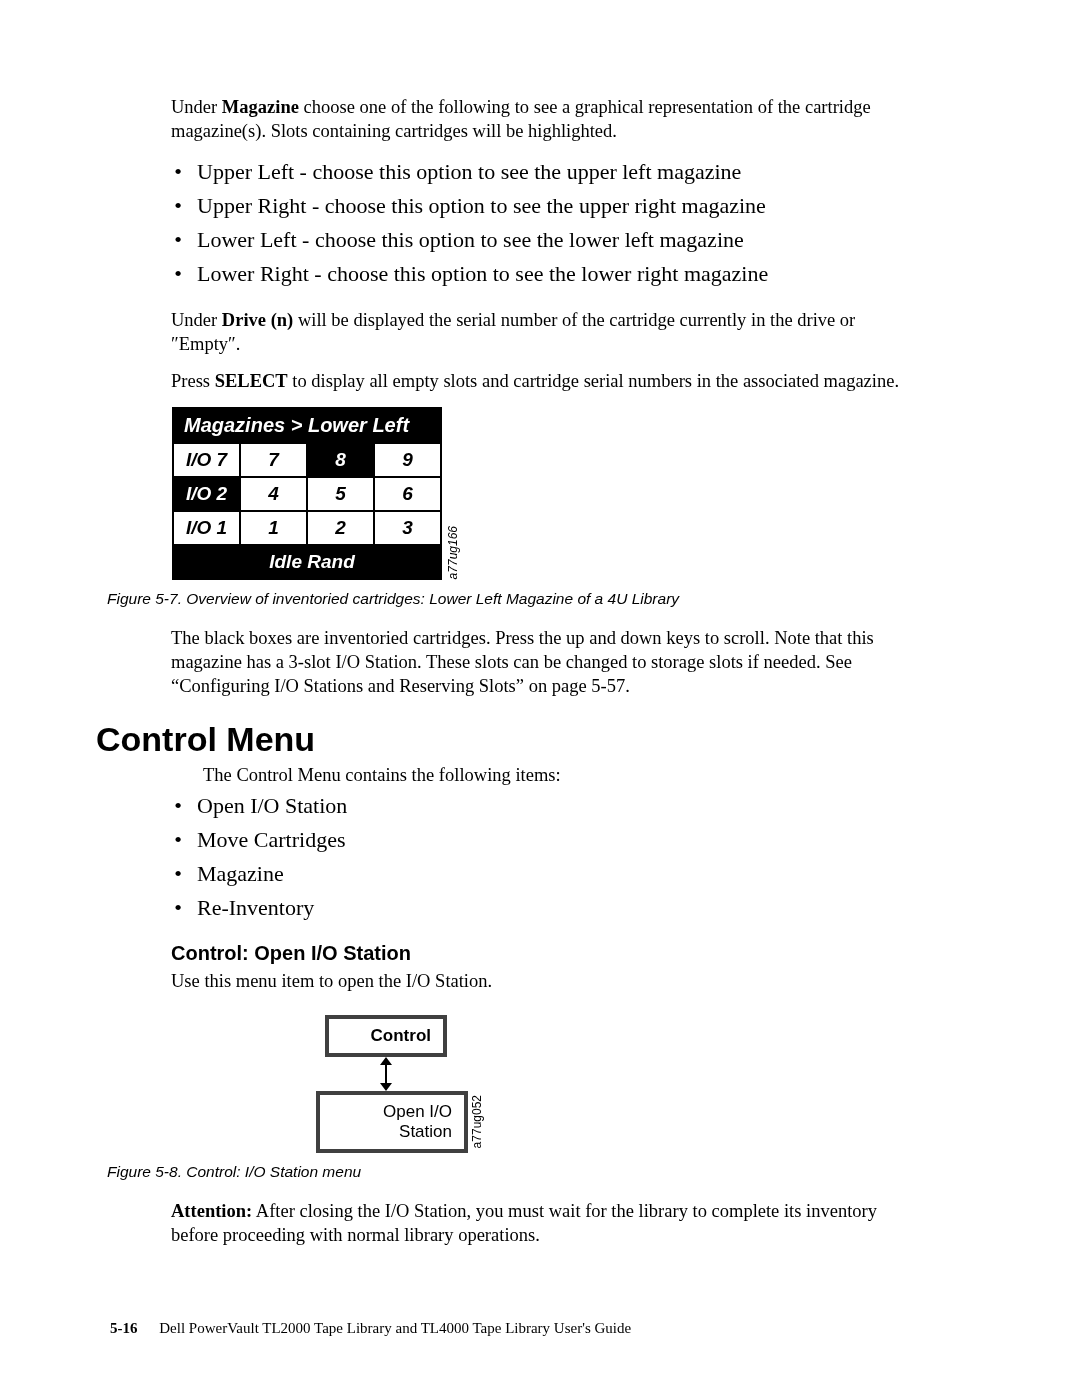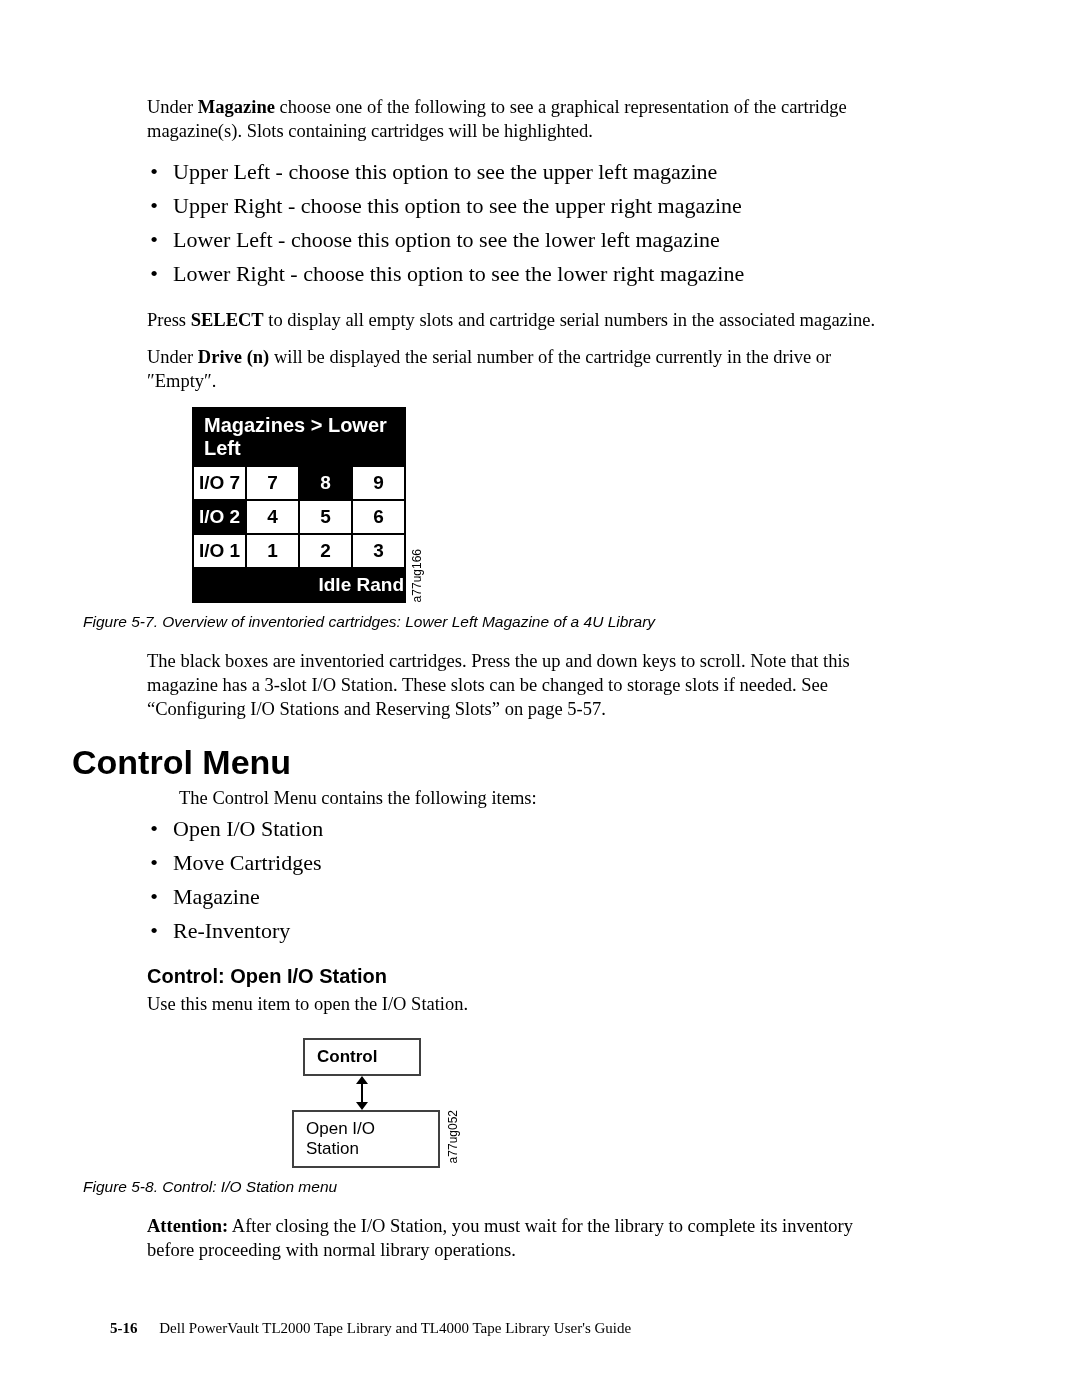--- a/index.html
+++ b/index.html
@@ -6,21 +6,21 @@
     margin: 0;
     padding: 0;
     background: #fff;
     font-family: "Palatino Linotype", Palatino, "Book Antiqua", Georgia, serif;
     color: #000;
     width: 1080px;
     height: 1397px;
     position: relative;
   }
   .page {
-    padding: 95px 180px 0 72px;
+    padding: 95px 180px 0 96px;
     box-sizing: border-box;
   }
   .indent {
     margin-left: 75px;
   }
   p {
     margin: 0 0 13px 0;
     font-size: 18.5px;
     line-height: 1.3;
   }
@@ -58,23 +58,24 @@
     font-size: 20px;
     margin: 12px 0 4px 75px;
   }
   .tight {
     margin-bottom: 3px;
     margin-left: 32px;
   }
 
   
   .fig7-wrap {
-    margin: 14px 0 6px 120px;
+    margin: 14px 0 6px 76px;
     position: relative;
-    width: 214px;
+    width: 270px;
+    font-style: italic;
   }
   .fig7 {
     border-collapse: collapse;
     font-family: Arial, Helvetica, sans-serif;
     font-size: 19px;
     font-weight: bold;
     width: 100%;
   }
   .fig7 td {
     border: 2px solid #000;
@@ -85,21 +86,21 @@
   .fig7 .hdr {
     background: #000;
     color: #fff;
     text-align: left;
     padding-left: 10px;
     font-size: 20px;
   }
   .fig7 .ftr {
     background: #000;
     color: #fff;
-    text-align: right;
+    text-align: center;
     padding-left: 10px;
     font-size: 19px;
   }
   .fig7 .inv {
     background: #000;
     color: #fff;
   }
   .fig7 .leftcol {
     font-size: 19px;
     font-weight: bold;
@@ -114,23 +115,23 @@
     transform: rotate(180deg);
   }
 
   
   .fig8-wrap {
     margin: 22px 0 8px 200px;
     position: relative;
     width: 180px;
   }
   .box {
-    border: 2px solid #404040;
-    font-family: Arial, Helvetica, sans-serif;
-    text-align: left;
+    border: 4px solid #404040;
+    font-family: Arial, Helvetica, sans-serif;
+    text-align: right;
     padding: 7px 12px;
     font-size: 17px;
     margin: 0 auto;
     width: 120px;
     box-sizing: content-box;
   }
   .box.bold-txt {
     font-weight: bold;
     width: 90px;
   }
@@ -188,25 +189,25 @@
       <span>Under </span><span class="bold">Magazine</span><span> choose one of the following to see a graphical representation of the cartridge magazine(s). Slots containing cartridges will be highlighted.</span>
     </p>
     <ul>
       <li>Upper Left - choose this option to see the upper left magazine</li>
       <li>Upper Right - choose this option to see the upper right magazine</li>
       <li>Lower Left - choose this option to see the lower left magazine</li>
       <li>Lower Right - choose this option to see the lower right magazine</li>
     </ul>
 
     <p>
+      <span>Under </span><span class="bold">Drive (n)</span><span> will be displayed the serial number of the cartridge currently in the drive or ″Empty″.</span>
+    </p>
+
+    <p>
       <span>Press </span><span class="bold">SELECT</span><span> to display all empty slots and cartridge serial numbers in the associated magazine.</span>
-    </p>
-
-    <p>
-      <span>Under </span><span class="bold">Drive (n)</span><span> will be displayed the serial number of the cartridge currently in the drive or ″Empty″.</span>
     </p>
   </div>
 
   <div class="fig7-wrap">
     <table class="fig7">
       <tbody>
           <tr>
             <td class="hdr" colspan="4">Magazines &gt; Lower Left</td>
           </tr>
       <tr>

